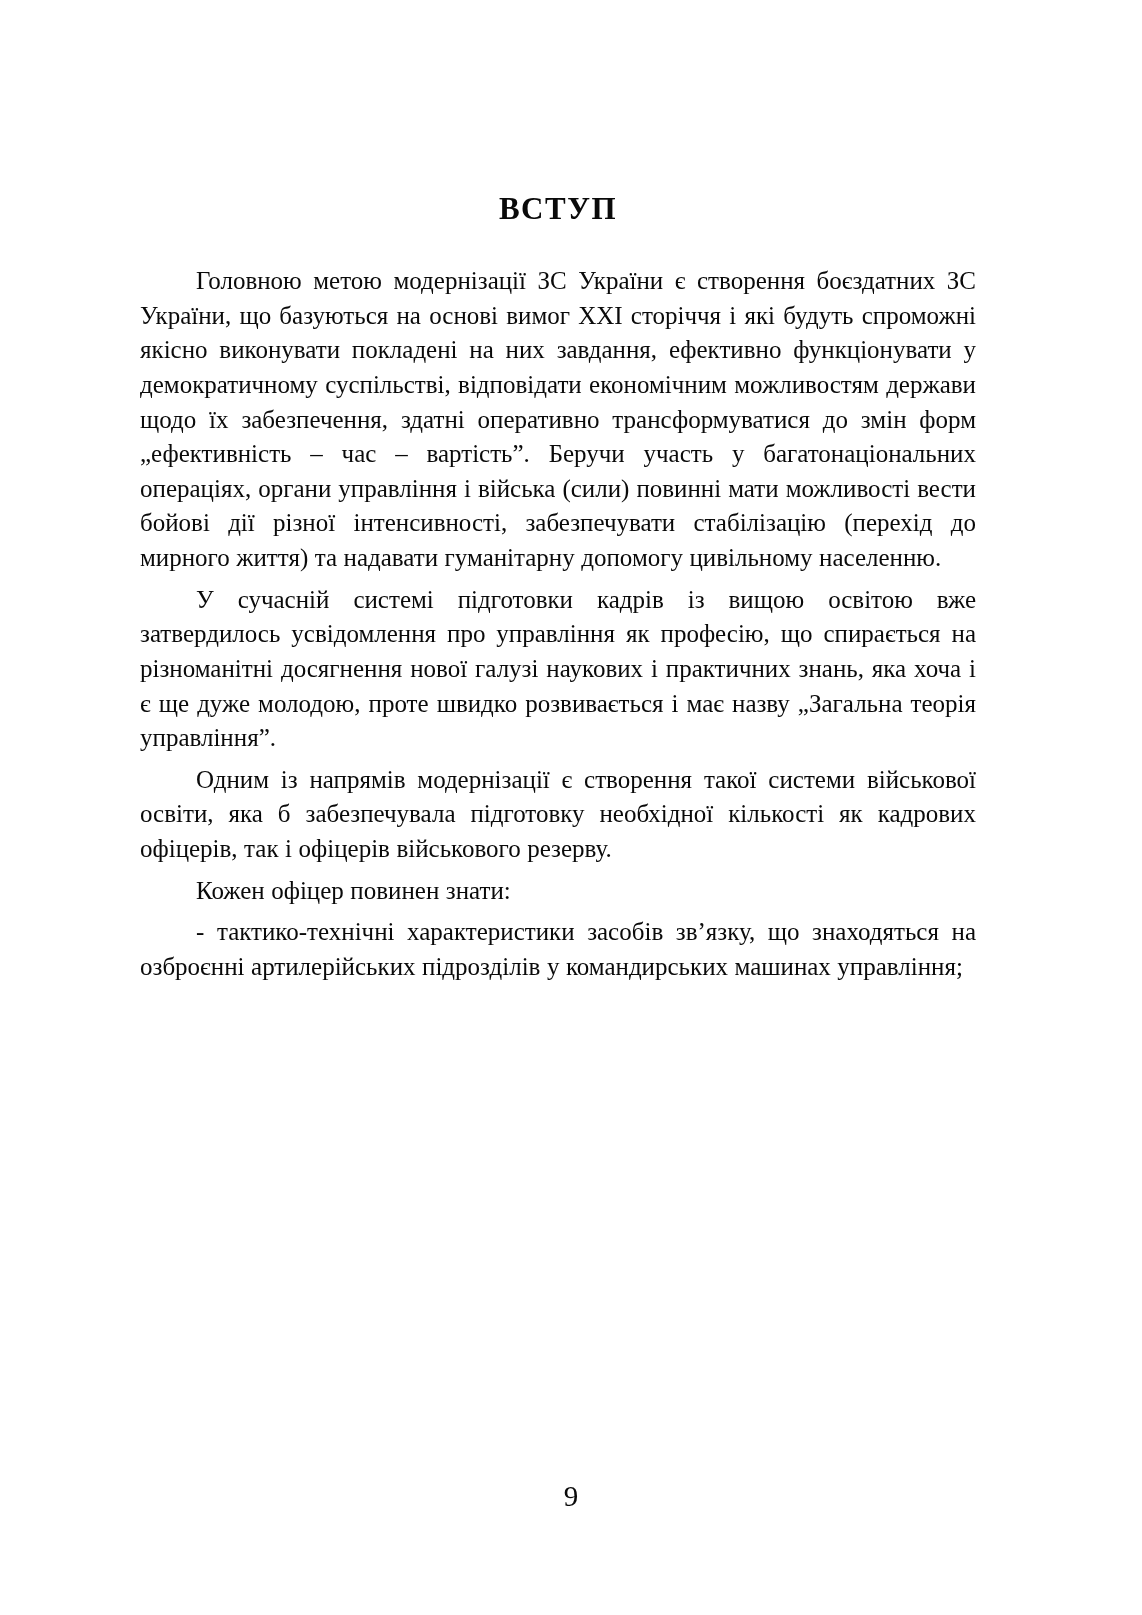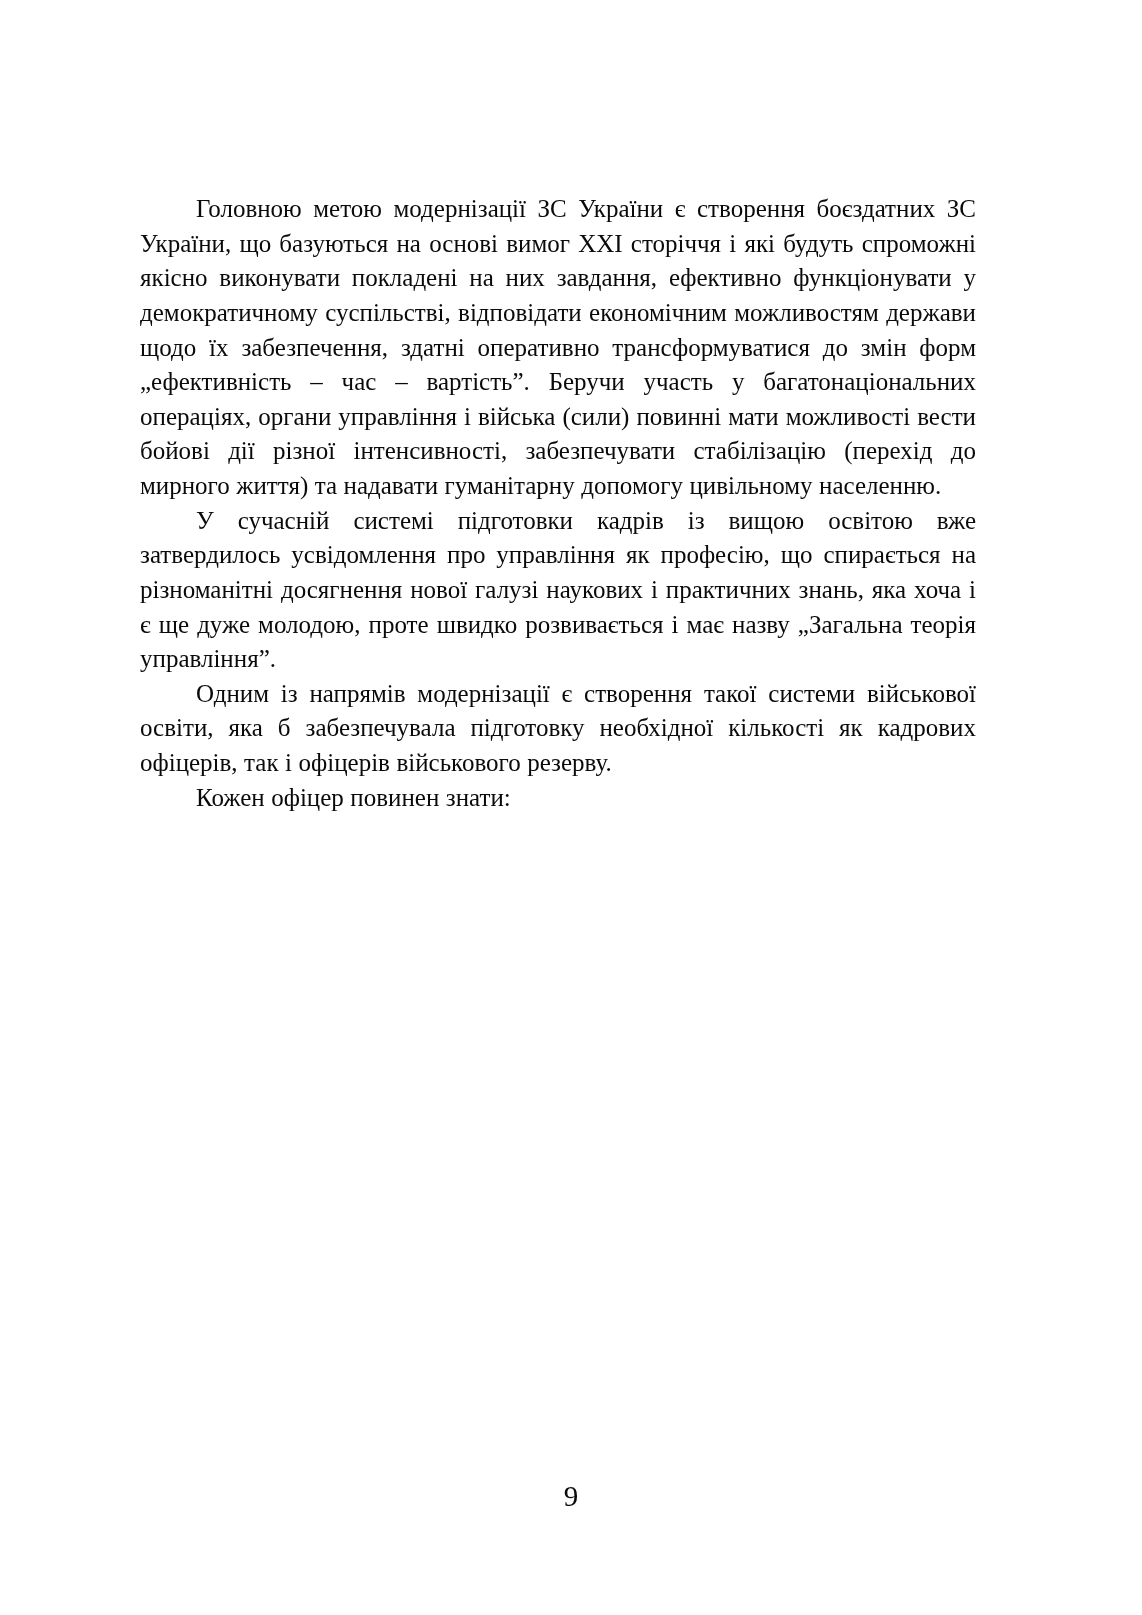--- a/index.html
+++ b/index.html
@@ -42,21 +42,21 @@
     font-size: 25px;
     line-height: 1.385;
     text-align: justify;
     text-justify: inter-word;
     margin: 0;
     hyphens: none;
     word-spacing: 0.01em;
   }
 
   .body-text + .body-text {
-    margin-top: 0;
+    margin-top: 7px;
   }
 
   .indent {
     text-indent: 56px;
   }
 
   
   .folio {
     position: absolute;
     left: 0;
@@ -68,28 +68,30 @@
     font-family: "Liberation Serif", "DejaVu Serif", serif;
   }
 </style>
 </head>
 <body>
 
 <div class="page">
 
   <div class="content">
 
+    <h1 class="page-heading">ВСТУП</h1>
 
     <p class="body-text indent">Головною метою модернізації ЗС України є створення боєздатних ЗС України, що базуються на основі вимог XXI сторіччя і які будуть спроможні якісно виконувати покладені на них завдання, ефективно функціонувати у демократичному суспільстві, відповідати економічним можливостям держави щодо їх забезпечення, здатні оперативно трансформуватися до змін форм „ефективність – час – вартість”. Беручи участь у багатонаціональних операціях, органи управління і війська (сили) повинні мати можливості вести бойові дії різної інтенсивності, забезпечувати стабілізацію (перехід до мирного життя) та надавати гуманітарну допомогу цивільному населенню.</p>
 
     <p class="body-text indent">У сучасній системі підготовки кадрів із вищою освітою вже затвердилось усвідомлення про управління як професію, що спирається на різноманітні досягнення нової галузі наукових і практичних знань, яка хоча і є ще дуже молодою, проте швидко розвивається і має назву „Загальна теорія управління”.</p>
 
     <p class="body-text indent">Одним із напрямів модернізації є створення такої системи військової освіти, яка б забезпечувала підготовку необхідної кількості як кадрових офіцерів, так і офіцерів військового резерву.</p>
 
     <p class="body-text indent">Кожен офіцер повинен знати:</p>
 
+    <p class="body-text indent">- тактико-технічні характеристики засобів зв’язку, що знаходяться на озброєнні артилерійських підрозділів у командирських машинах управління;</p>
 
 
   </div>
 
   <div class="folio">9</div>
 
 </div>
 
 </body></html>

